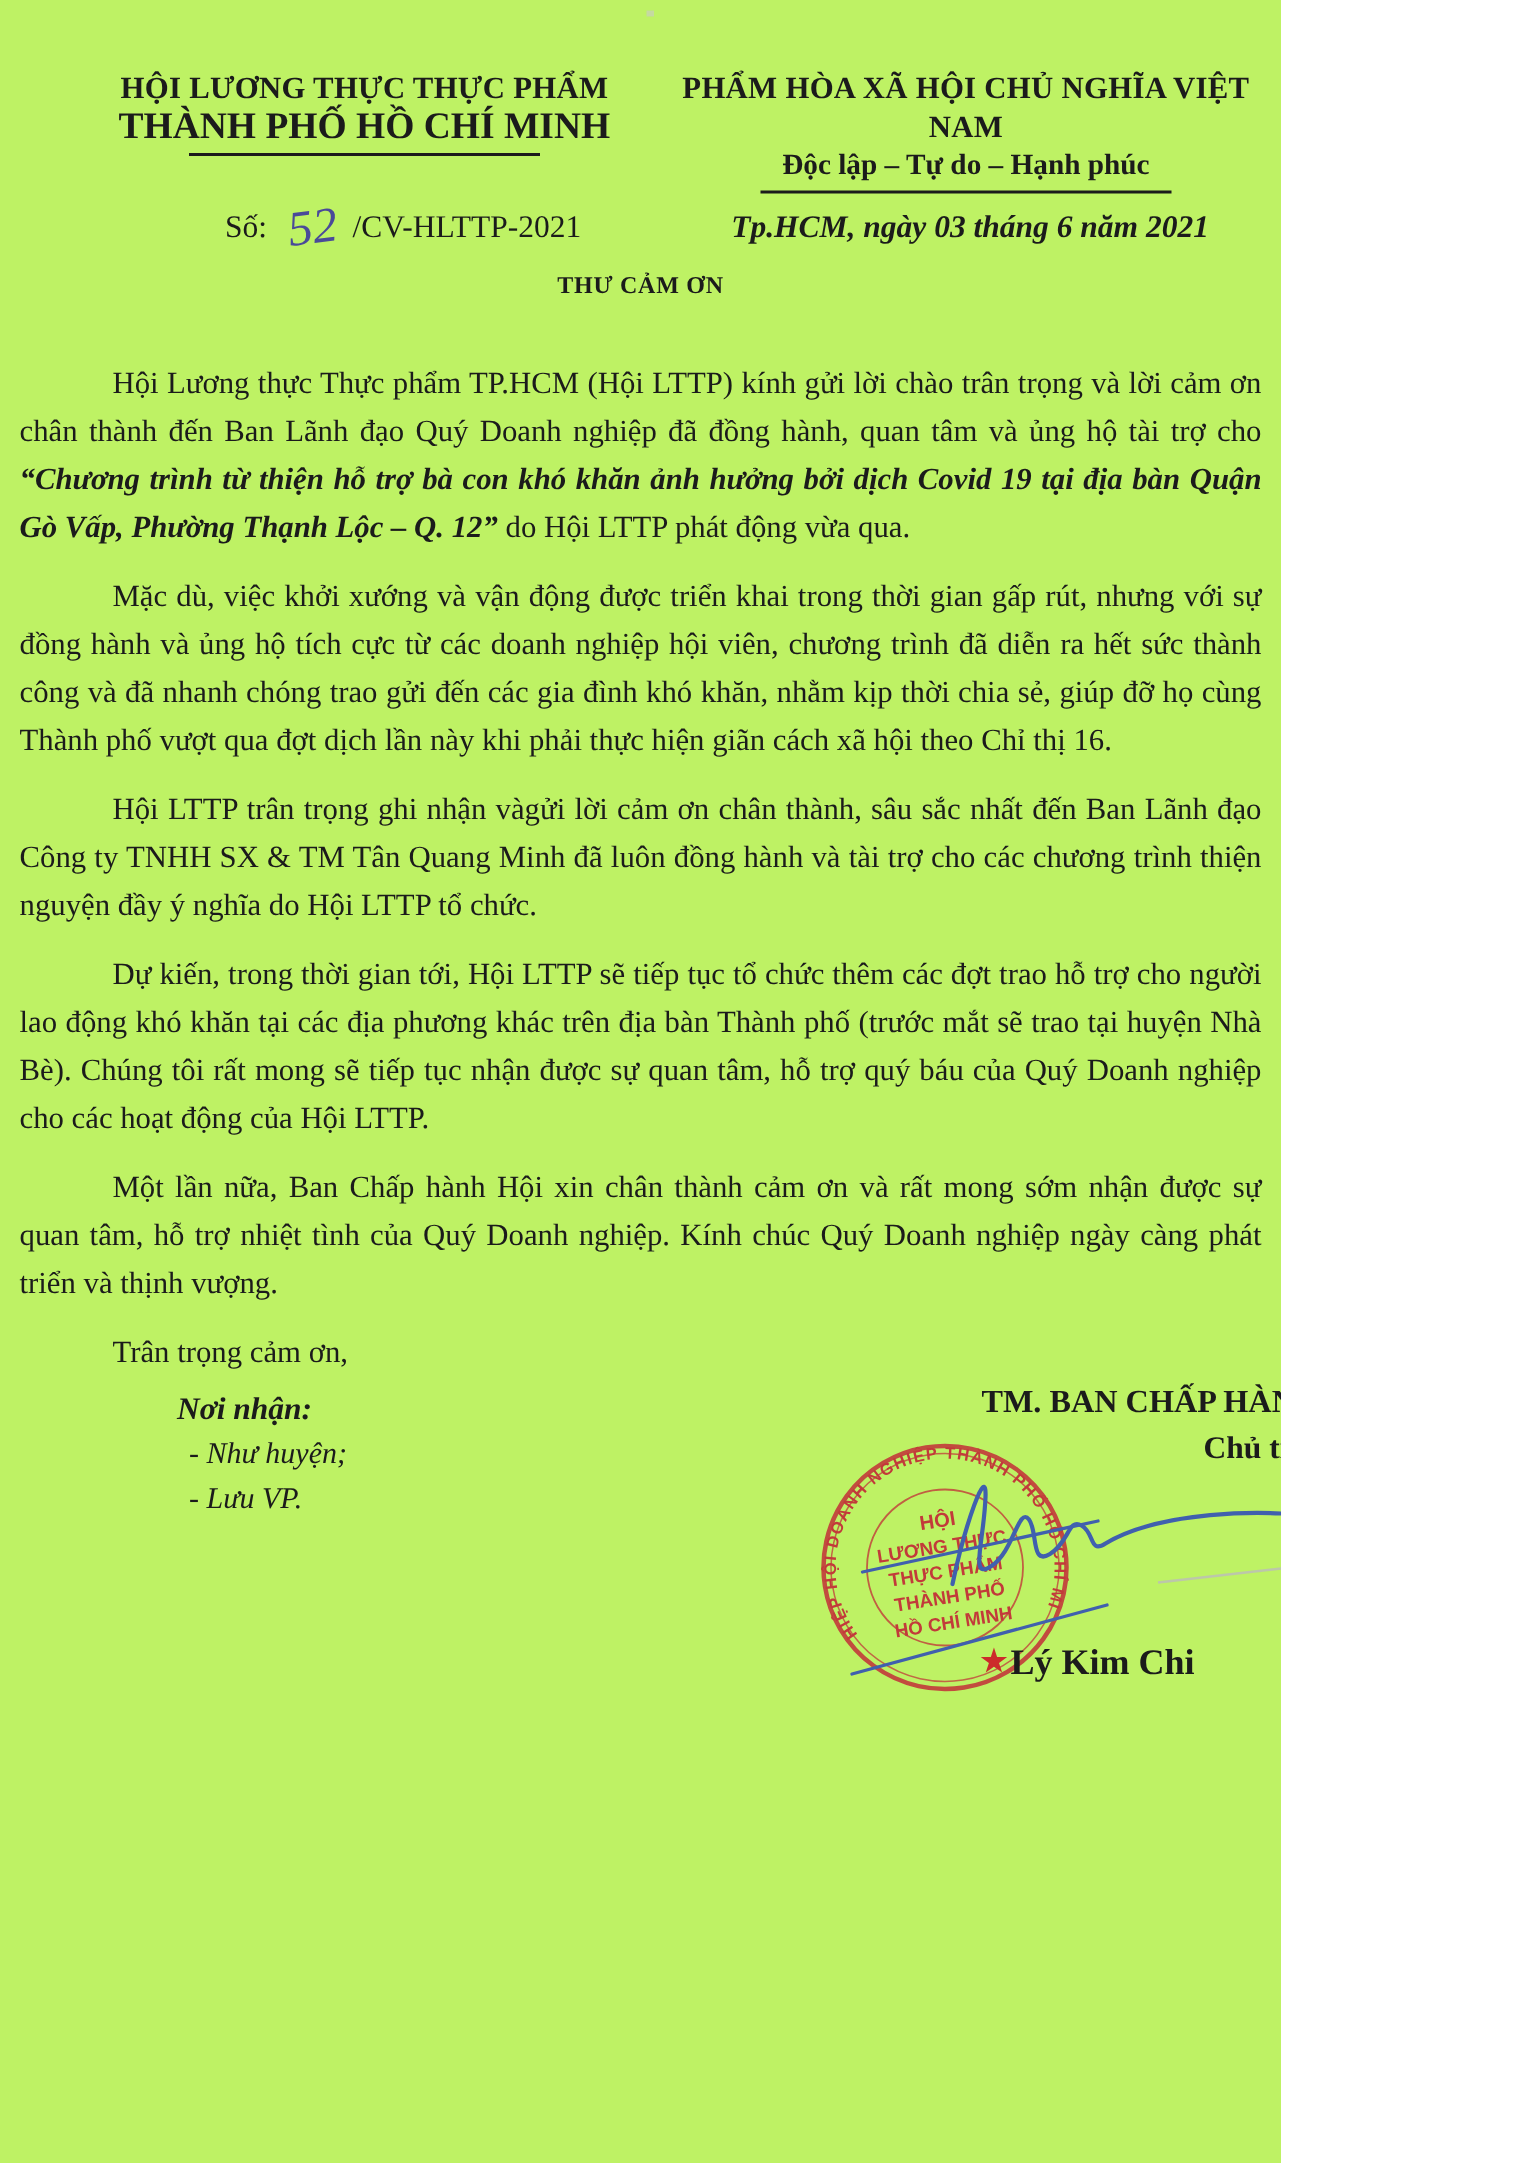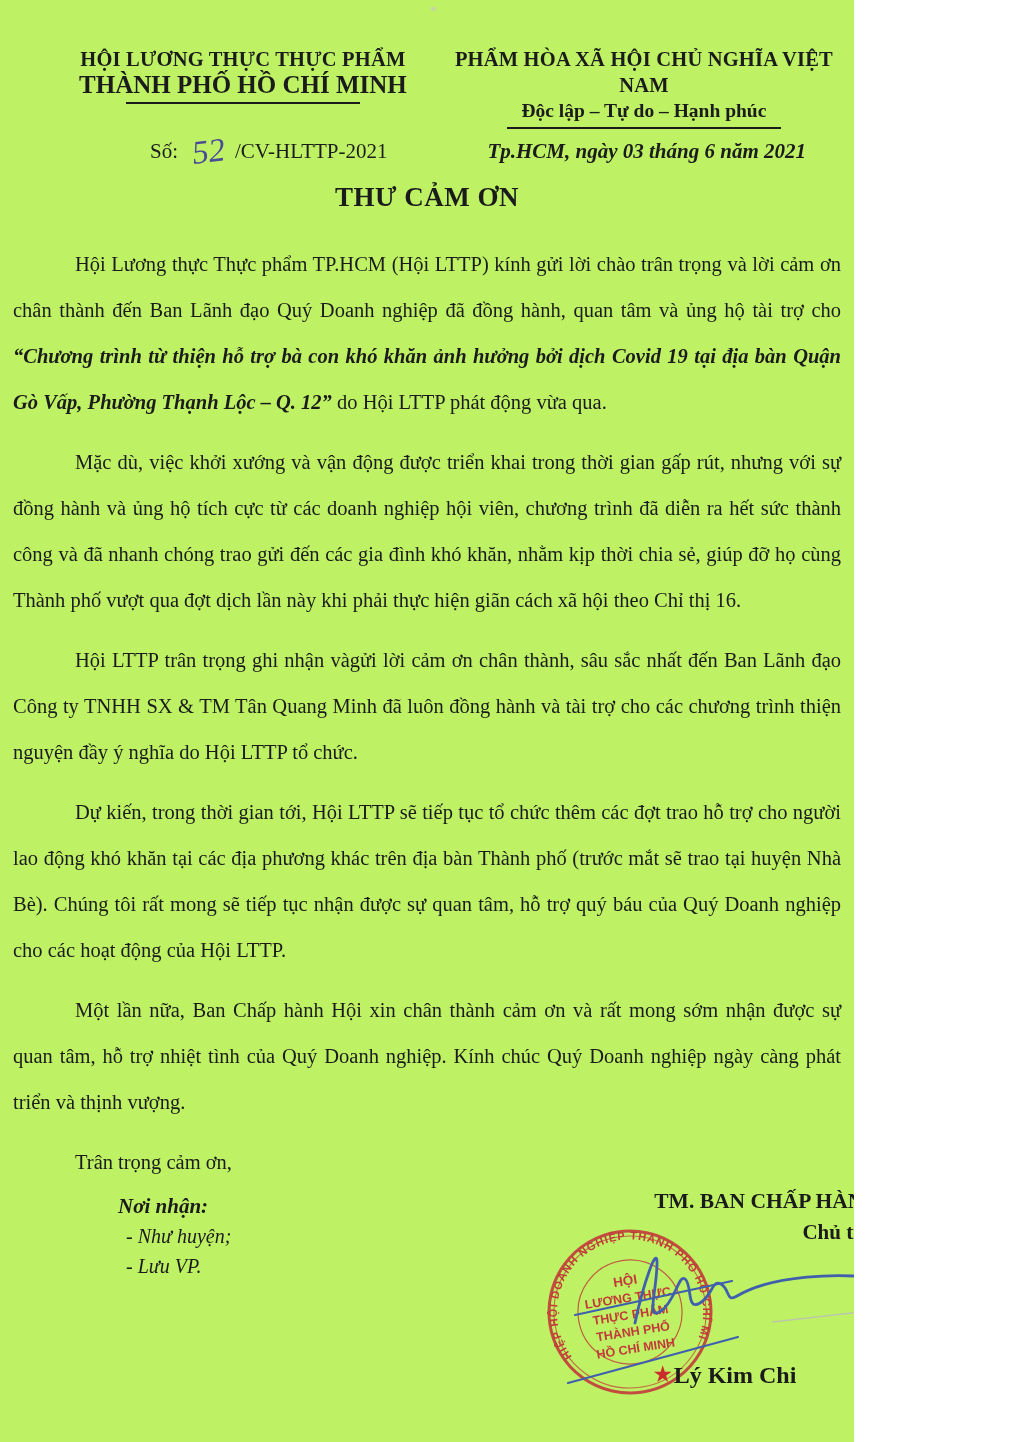--- a/index.html
+++ b/index.html
@@ -34,24 +34,24 @@
     transform:rotate(-7deg);
     margin:0 10px 0 14px;
     line-height:20px;
     vertical-align:-4px;
   }
   .dateline{
     width:360px;margin-right:48px;text-align:right;
     font-style:italic;font-weight:600;font-size:21px;white-space:nowrap;
   }
   
-  .doc-title{text-align:center;font-weight:bold;font-size:27px;margin-top:18px;letter-spacing:.5px;}
+  .doc-title{text-align:center;font-weight:bold;font-size:16px;margin-top:18px;letter-spacing:.5px;}
   .salutation{text-align:center;font-weight:bold;font-size:21px;margin-top:44px;}
   
-  .body{width:828px;margin:28px auto 0;font-size:20.5px;line-height:46px;text-align:justify;}
+  .body{width:828px;margin:40px auto 0;font-size:20.5px;line-height:32px;text-align:justify;}
   .body p{margin:0 0 14px 0;text-indent:62px;}
   .bi{font-weight:bold;font-style:italic;}
   .closing{margin-top:2px;text-indent:62px;font-size:20.5px;}
   
   .footer{position:relative;height:370px;}
   .recipients{position:absolute;left:118px;top:6px;font-size:20px;line-height:30px;}
   .recipients .lbl{font-weight:bold;font-style:italic;font-size:21px;}
   .recipients .itm{font-style:italic;padding-left:8px;}
   .sign-head{position:absolute;left:540px;top:4px;width:340px;text-align:right;}
   .sign-org{font-weight:bold;font-size:21.5px;}

